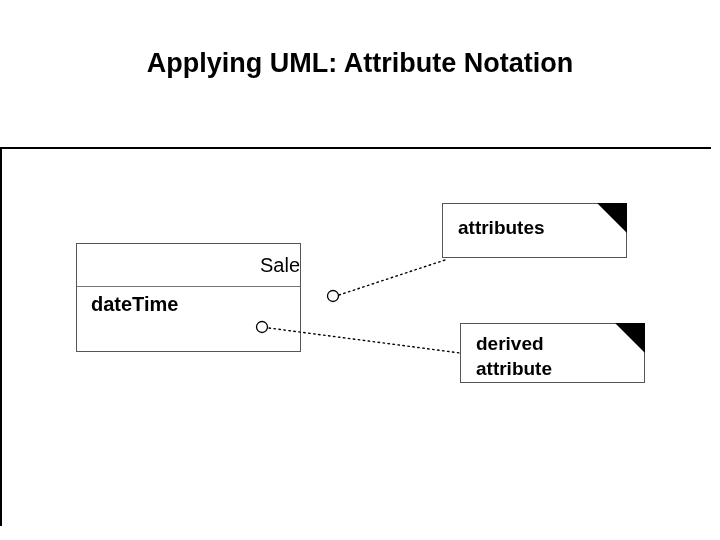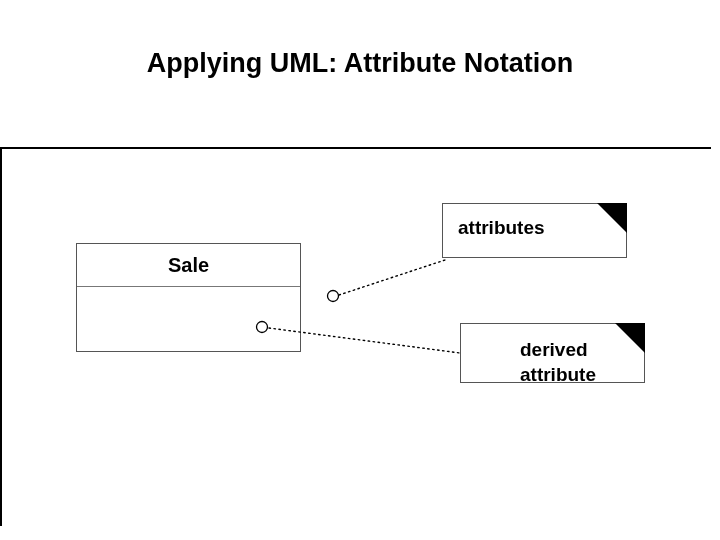--- a/index.html
+++ b/index.html
@@ -71,23 +71,23 @@
     top: 95px;          
     width: 225px;
     height: 109px;      
     border: 1px solid #555555;
     background: #ffffff;
     box-sizing: border-box;
   }
   #class-sale-name {
     height: 43px;
     line-height: 43px;
-    text-align: center;
+    text-align: right;
     font-size: 20px;
-    font-weight: bold;
+    font-weight: normal;
     color: #000000;
     border-bottom: 1px solid #777777;
     box-sizing: border-box;
   }
   #class-sale-attrs {
     padding: 4px 0 0 14px;
     box-sizing: border-box;
   }
   .attr-line {
     font-size: 20px;
@@ -139,21 +139,21 @@
     height: 55px;       
   }
   #note-attributes .note-text { top: 12px; }
 
   #note-derived {
     left: 460px;
     top: 175px;         
     width: 185px;
     height: 60px;       
   }
-  #note-derived .note-text { top: 14px; margin-left: 44px; }
+  #note-derived .note-text { top: 8px; }
 
   
   #connectors {
     position: absolute;
     left: 0; top: 0;
     width: 720px;
     height: 392px;
     pointer-events: none;
   }
 </style>
@@ -165,20 +165,21 @@
   <div id="slide-title">Applying UML: Attribute Notation</div>
 
   <div id="header-rule"></div>
   <div id="left-rule"></div>
 
   <div id="diagram">
 
     <div id="class-sale">
       <div id="class-sale-name">Sale</div>
       <div id="class-sale-attrs">
+        <div class="attr-line">dateTime</div>
       </div>
     </div>
 
     <div class="note" id="note-attributes">
       <div class="note-body"></div>
       <div class="note-fold"></div>
       <div class="note-text">attributes</div>
     </div>
 
     <div class="note" id="note-derived">

